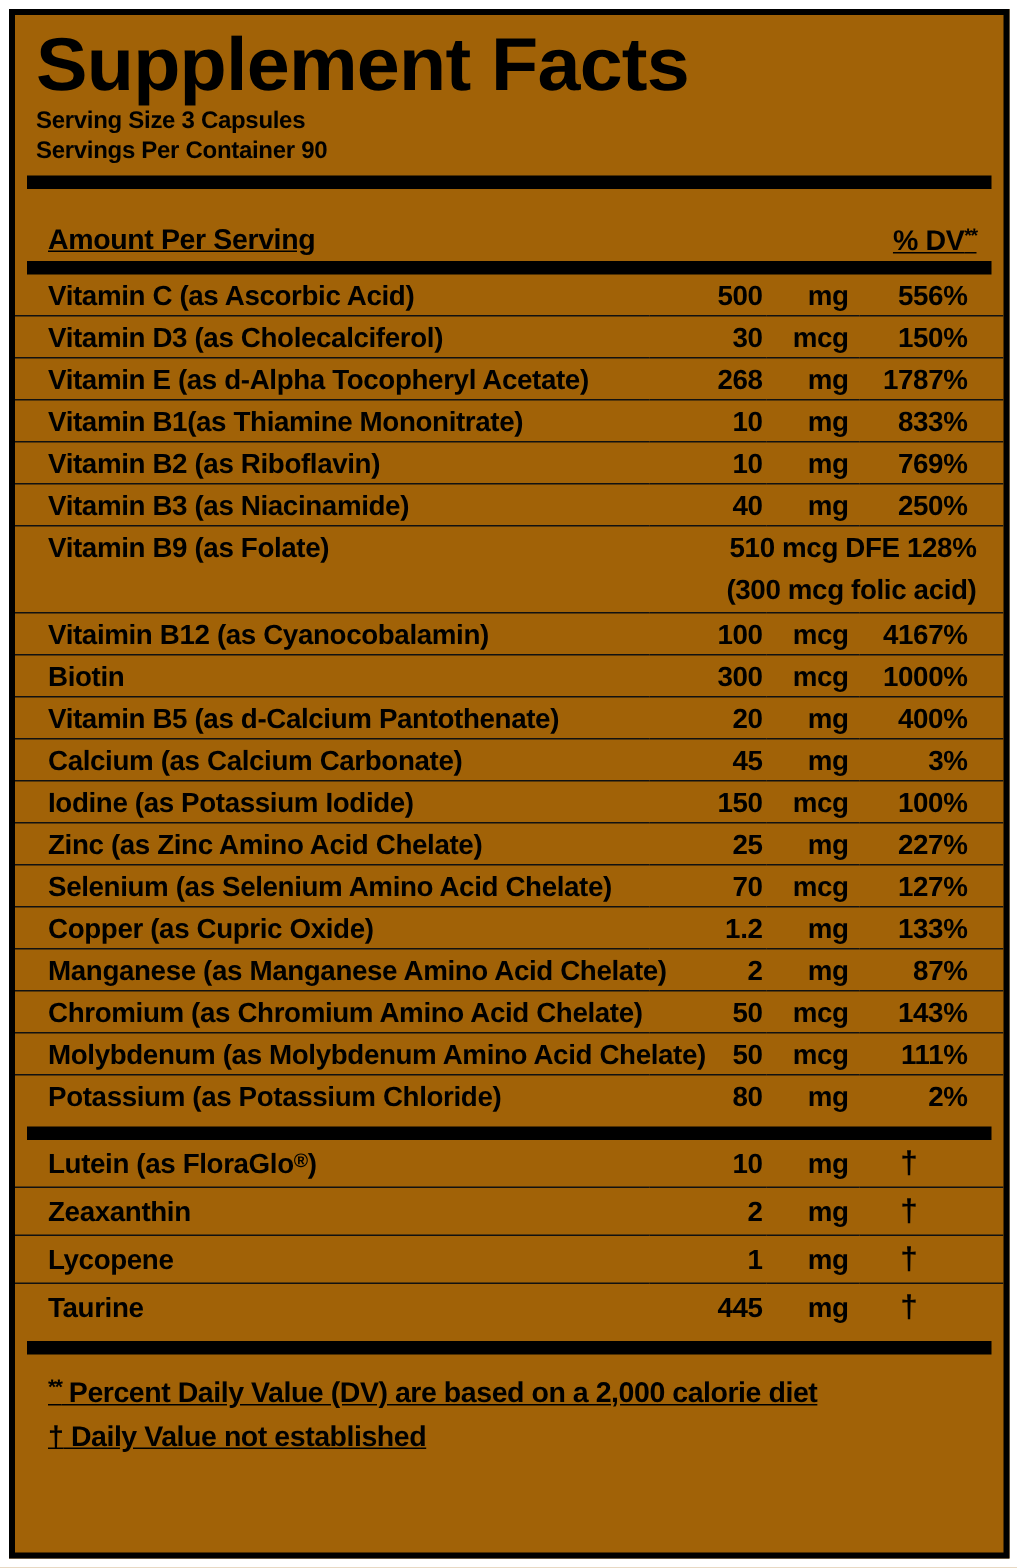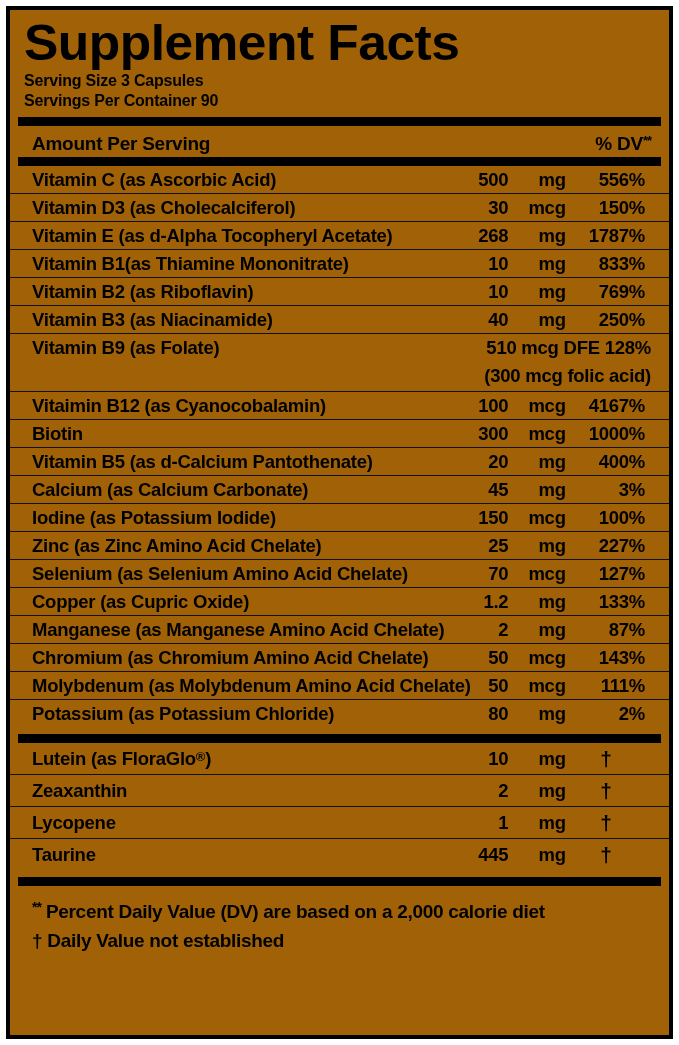--- a/index.html
+++ b/index.html
@@ -71,21 +71,21 @@
     border-bottom:1.5px solid #111;
   }
   .row:last-child td{border-bottom:none;}
   .n{padding-left:22px;text-align:left;}
   .a{text-align:right;padding-right:3px;}
   .u{text-align:right;padding-right:7px;}
   .d{text-align:right;padding-right:24px;}
   .dag{text-align:center;padding-right:30px;font-size:21px;}
 
   
-  #hdrtab{margin-top:5px;}
+  #hdrtab{margin-top:22px;text-decoration:underline;}
   #hdrtab td{height:26px;}
   .hdr-name{padding-left:22px;text-align:left;font-size:19px;}
   .hdr-dv{text-align:right;padding-right:18px;font-size:19px;}
   .sup{font-size:13px;vertical-align:0.42em;letter-spacing:-1px;}
 
   .b9 td{height:27px;border-bottom:none;}
   .b9span{text-align:right;padding-right:18px;}
   .b9row2 td{height:30px;border-bottom:1.5px solid #111;}
 
   .reg{font-size:13px;vertical-align:0.30em;}
@@ -93,21 +93,21 @@
   .sec2 .row td{height:31px;}
 
   
   #foot{
     padding:11px 22px 0 22px;
     font-size:19px;
     font-weight:bold;
     letter-spacing:-0.3px;
     line-height:1.55;
   }
-  #foot div{white-space:nowrap;}
+  #foot div{white-space:nowrap;text-decoration:underline;}
   .ast{font-size:14px;vertical-align:0.42em;letter-spacing:-1px;}
 </style>
 </head>
 <body>
 
 <div id="panel">
 
   <div class="pad">
     <div id="title">Supplement Facts</div>
     <div class="serving">Serving Size 3 Capsules</div>

